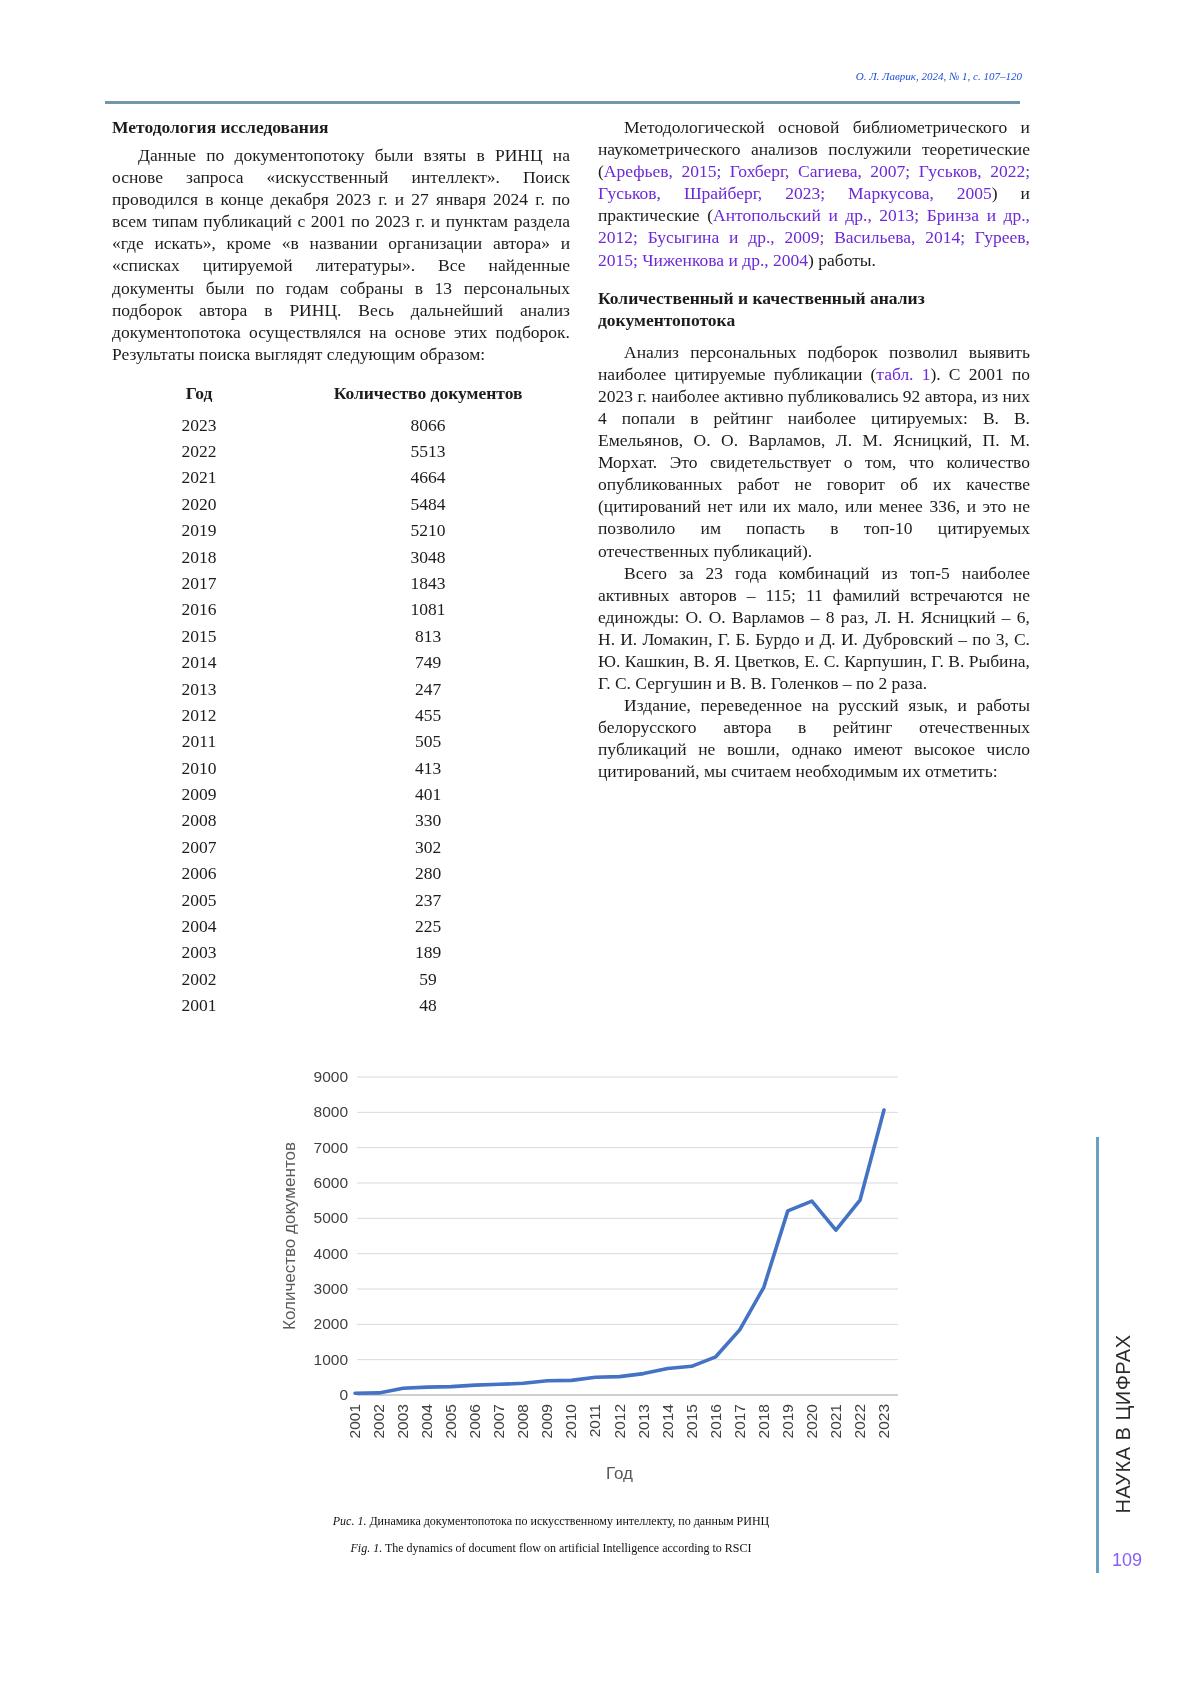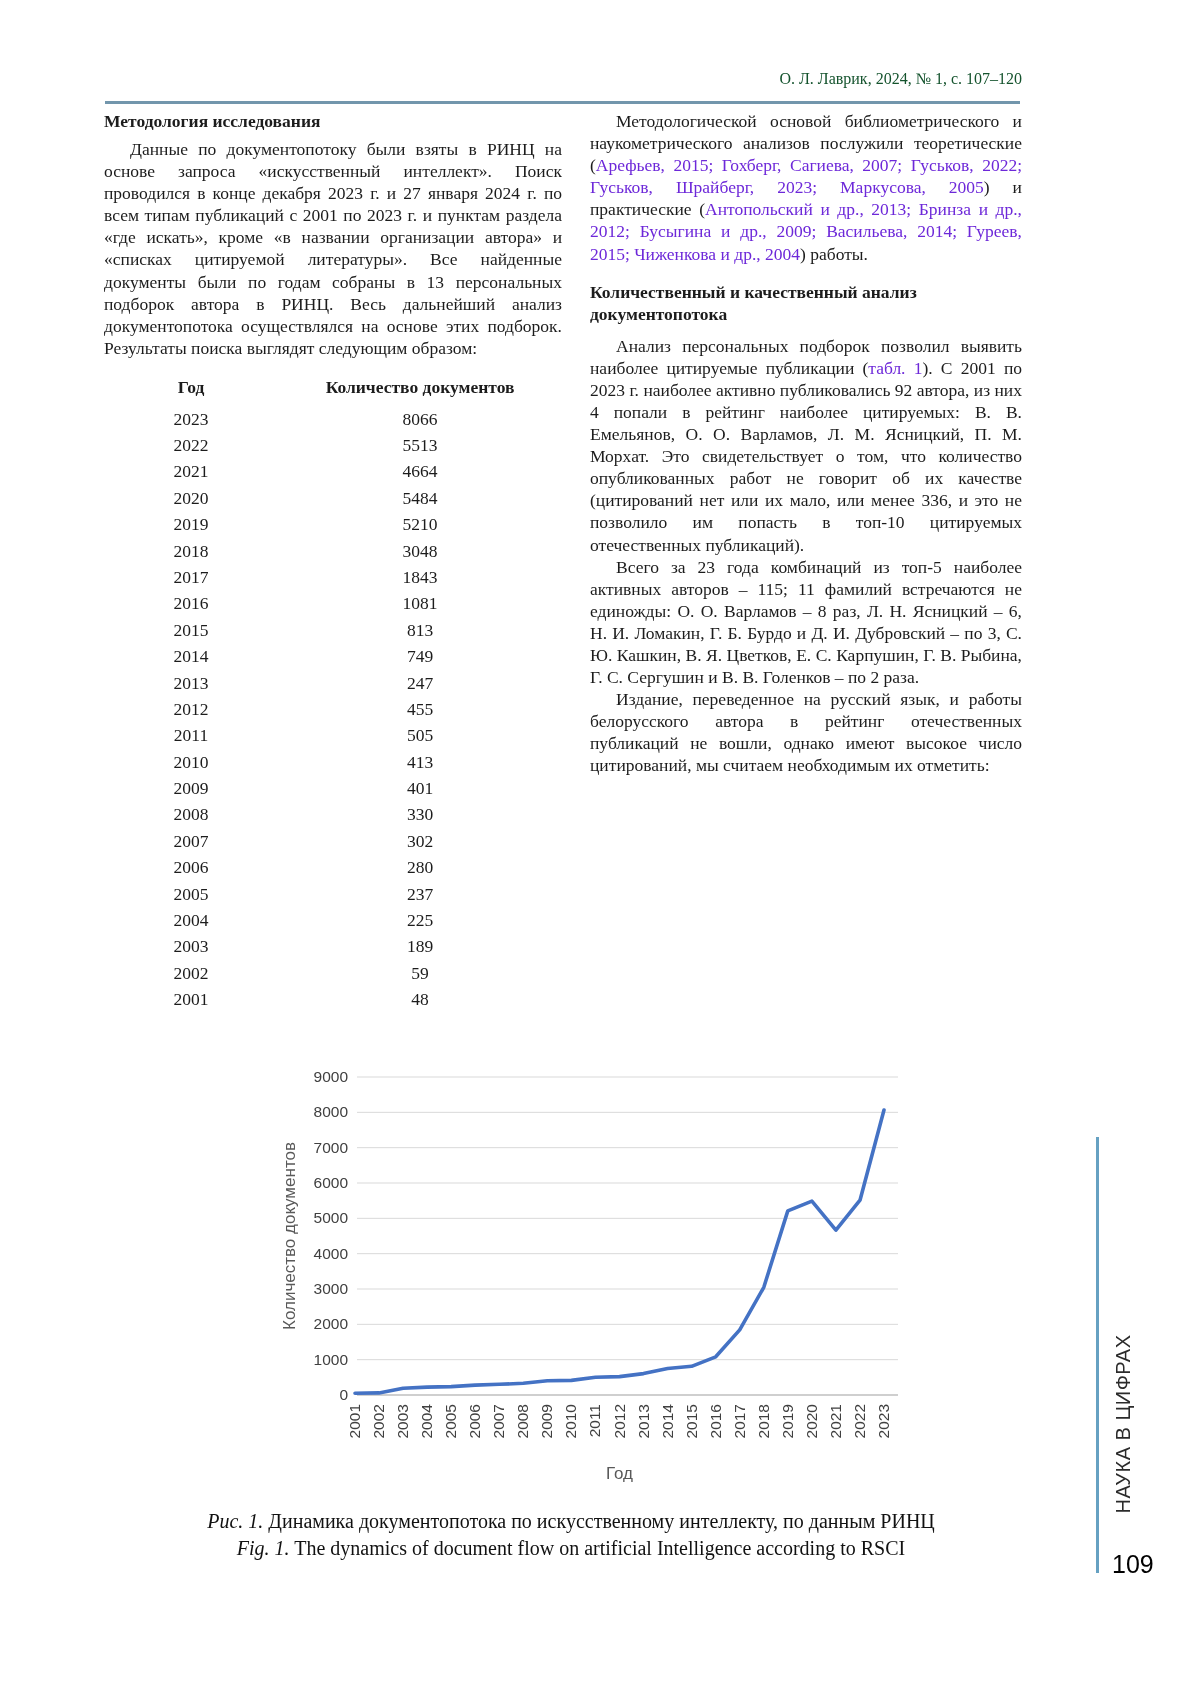--- a/index.html
+++ b/index.html
@@ -3,27 +3,27 @@
 <meta charset="utf-8">
 <style>
   html,body { margin:0; padding:0; background:#e8e8e8; }
   .page {
     position:relative; width:1200px; height:1697px; margin:0 auto;
     background:#ffffff; font-family:"Liberation Serif", serif; color:#1c1c1c;
     overflow:hidden;
   }
   .running-head {
     position:absolute; top:70px; right:178px;
-    font-size:16px; color:#14532d;
+    font-size:11px; color:#1d4ed8;font-style:italic;
   }
   .header-rule {
     position:absolute; left:105px; top:101px; width:915px; height:3px;
     background:#7296ac;
   }
-  .col { position:absolute; top:110px; }
+  .col { position:absolute; top:116px;margin-left:8px; }
   .col-left  { left:104px; width:458px; }
   .col-right { left:590px; width:432px; }
   h2.sec {
     font-size:17.5px; font-weight:bold; margin:0 0 6px 0; line-height:22px;
   }
   h2.sec-mid { margin:16px 0 10px 0; }
   p.body {
     font-size:17.5px; line-height:22.1px; text-align:justify;
     text-indent:26px; margin:0;
   }
@@ -32,37 +32,37 @@
     margin:16px 0 0 0; border-collapse:collapse; width:100%;
     font-size:17.5px;
   }
   table.data-table col.c1 { width:38%; }
   table.data-table col.c2 { width:62%; }
   table.data-table th { font-weight:bold; text-align:center; padding:2px 0 8px 0; }
   table.data-table td { text-align:center; height:26.4px; padding:0; }
   .chart-wrap { position:absolute; left:250px; top:1058px; width:770px; height:440px; }
   .chart-wrap svg { display:block; }
   .figure-caption {
-    position:absolute; left:112px; top:1508px; width:918px;
-    text-align:center; font-size:20px; line-height:27px; color:#111;
+    position:absolute; left:92px; top:1508px; width:918px;
+    text-align:center; font-size:12px; line-height:27px; color:#111;
   }
   .figure-caption .cap-label { font-style:italic; }
   .sidebar-line {
     position:absolute; left:1096px; top:1137px; width:2.5px; height:436px;
     background:#66a1c2;
   }
   .sidebar-label {
     position:absolute; left:1123px; top:1424px;
     transform:translate(-50%,-50%) rotate(-90deg);
     font-family:"Liberation Sans", sans-serif; font-size:20px;
     letter-spacing:0.5px; color:#2b2b2b; white-space:nowrap;
   }
   .page-number {
     position:absolute; left:1112px; top:1550px;
-    font-family:"Liberation Sans", sans-serif; font-size:25px; color:#000000;
+    font-family:"Liberation Sans", sans-serif; font-size:18px; color:#8b5cf6;
   }
 </style>
 </head>
 <body>
 
 <div class="page">
 
   <div class="running-head">О. Л. Лаврик, 2024, № 1, с. 107–120</div>
   <div class="header-rule"></div>
 

